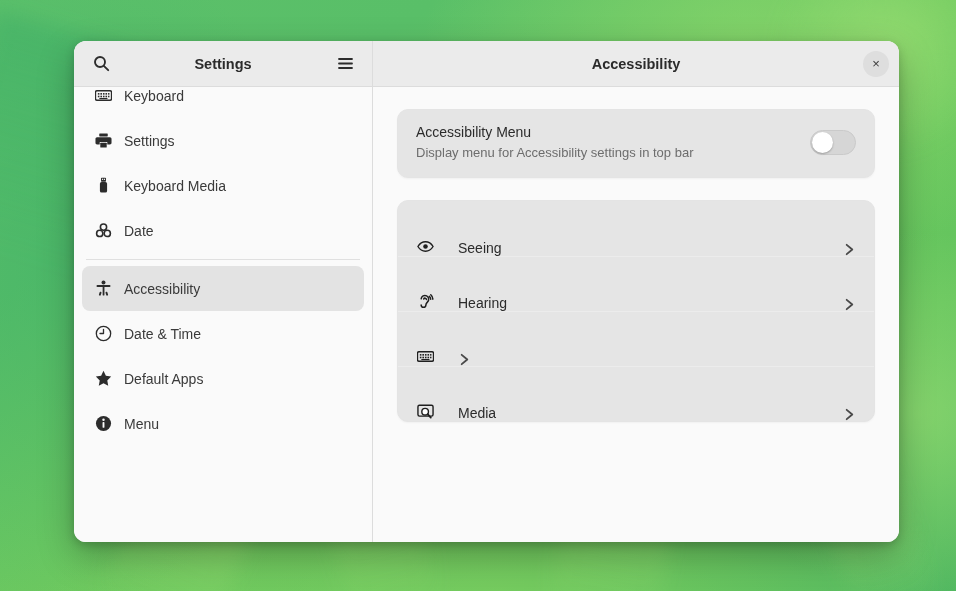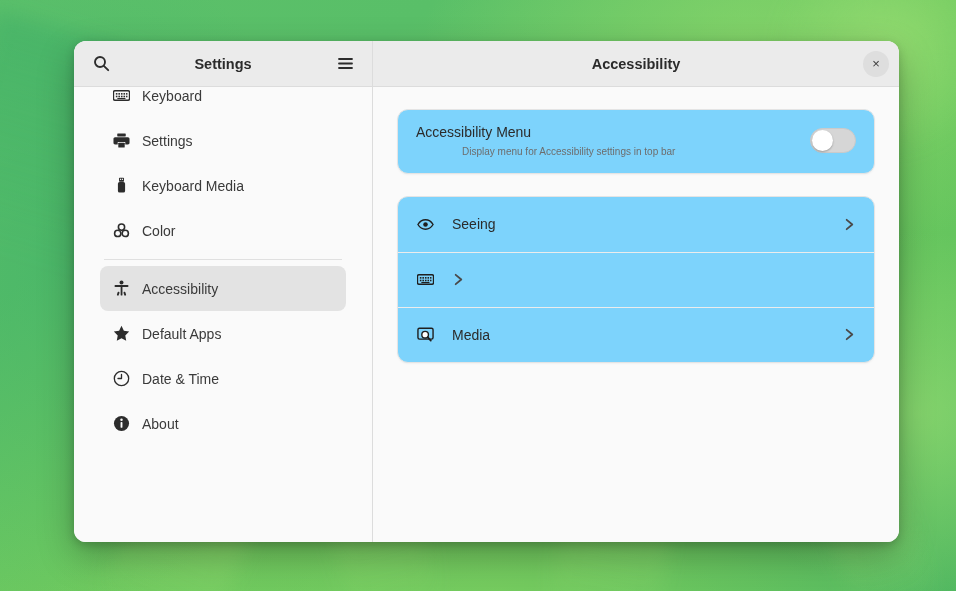--- a/index.html
+++ b/index.html
@@ -111,21 +111,21 @@
   }
 
   .body-row { flex: 1; display: flex; min-height: 0; }
 
   
   .sidebar {
     width: 299px;
     flex: 0 0 299px;
     background: #fafafa;
     border-right: 1px solid #dcdcdc;
-    padding: 0 26px;
+    padding: 0 8px;
     overflow: hidden;
     position: relative;
   }
   .sidebar-scroll {
     margin-top: -14px;
   }
 
   .nav-item {
     display: flex;
     align-items: center;
@@ -152,46 +152,45 @@
 
   
   .main {
     flex: 1;
     background: #fafafa;
     padding: 22px 24px;
     overflow: hidden;
   }
 
   .card {
-    background: #7dd3fc;
+    background: #e5e5e5;
     border: 1px solid #e4e4e4;
     border-radius: 11px;
     box-shadow: 0 1px 2px rgba(0,0,0,0.04);
     overflow: hidden;
   }
   .card + .card { margin-top: 22px; }
 
   .toggle-row {
     display: flex;
     align-items: center;
     padding: 13px 18px 15px 18px;
     gap: 12px;
   }
   .toggle-text { flex: 1; min-width: 0; }
   .toggle-title {
     font-size: 14px;
     color: #2b2b2b;
     line-height: 1.35;
   }
   .toggle-sub {
-    font-size: 10px;
+    font-size: 13px;
     color: #6d6d6d;
     margin-top: 3px;
     line-height: 1.3;
-    margin-left: 46px;
   }
   .switch {
     width: 46px; height: 25px;
     border-radius: 13px;
     background: #d6d6d6;
     border: 1px solid #cacaca;
     position: relative;
     cursor: pointer;
     flex: 0 0 46px;
   }
@@ -199,22 +198,22 @@
     position: absolute;
     top: 1px; left: 1px;
     width: 21px; height: 21px;
     border-radius: 50%;
     background: #ffffff;
     box-shadow: 0 1px 2px rgba(0,0,0,0.28);
   }
 
   .list-row {
     display: flex;
-    align-items: center;
-    gap: 18px;
+    align-items: flex-end;
+    gap: 24px;
     height: 55px;
     padding: 0 18px;
     cursor: pointer;
     color: #2b2b2b;
     font-size: 14px;
   }
   .list-row + .list-row { border-top: 1px solid #ececec; }
   .list-ico {
     width: 18px; height: 18px;
     display: flex; align-items: center; justify-content: center;
@@ -319,21 +318,21 @@
           </div>
 
           <div class="nav-item">
             <span class="nav-ico">
               <svg width="17" height="17" viewBox="0 0 18 18" fill="none" stroke="currentColor" stroke-width="1.7">
                 <circle cx="9" cy="5.4" r="3.3"></circle>
                 <circle cx="5" cy="12.1" r="3.3"></circle>
                 <circle cx="13" cy="12.1" r="3.3"></circle>
               </svg>
             </span>
-            <span>Color</span>
+            <span>Date</span>
           </div>
 
           <div class="nav-sep"></div>
 
 
           <div class="nav-item selected">
             <span class="nav-ico">
               <svg width="17" height="17" viewBox="0 0 18 18" fill="currentColor">
                 <circle cx="9" cy="2.6" r="2.1"></circle>
                 <rect x="1.6" y="5.4" width="14.8" height="1.9" rx="0.9"></rect>
@@ -341,46 +340,46 @@
                 <rect x="4.5" y="12.4" width="2" height="4.2" rx="0.9" transform="rotate(18 5.5 14.5)"></rect>
                 <rect x="11.5" y="12.4" width="2" height="4.2" rx="0.9" transform="rotate(-18 12.5 14.5)"></rect>
               </svg>
             </span>
             <span>Accessibility</span>
           </div>
 
 
           <div class="nav-item">
             <span class="nav-ico">
-              <svg width="17" height="17" viewBox="0 0 18 18" fill="currentColor">
-                <path d="M9 0.9l2.5 5.3 5.6.8-4.1 4 1 5.7L9 14l-5 2.7 1-5.7-4.1-4 5.6-.8z"></path>
-              </svg>
-            </span>
-            <span>Default Apps</span>
-          </div>
-
-          <div class="nav-item">
-            <span class="nav-ico">
               <svg width="17" height="17" viewBox="0 0 18 18" fill="none" stroke="currentColor" stroke-width="1.4">
                 <circle cx="9" cy="9" r="7.6"></circle>
                 <path d="M9 4.8V9H5.3" stroke-linecap="round" stroke-linejoin="round"></path>
               </svg>
             </span>
             <span>Date &amp; Time</span>
           </div>
 
           <div class="nav-item">
             <span class="nav-ico">
               <svg width="17" height="17" viewBox="0 0 18 18" fill="currentColor">
+                <path d="M9 0.9l2.5 5.3 5.6.8-4.1 4 1 5.7L9 14l-5 2.7 1-5.7-4.1-4 5.6-.8z"></path>
+              </svg>
+            </span>
+            <span>Default Apps</span>
+          </div>
+
+          <div class="nav-item">
+            <span class="nav-ico">
+              <svg width="17" height="17" viewBox="0 0 18 18" fill="currentColor">
                 <circle cx="9" cy="9" r="8"></circle>
                 <circle cx="9" cy="5" r="1.3" fill="#fafafa"></circle>
                 <rect x="8" y="7.4" width="2" height="6.2" rx="0.9" fill="#fafafa"></rect>
               </svg>
             </span>
-            <span>About</span>
+            <span>Menu</span>
           </div>
 
         </div>
       </div>
 
       <div class="main">
 
         <div class="card">
           <div class="toggle-row">
             <div class="toggle-text">
@@ -403,20 +402,36 @@
               </svg>
             </span>
             <span class="list-label">Seeing</span>
             <span class="chev">
               <svg width="13" height="13" viewBox="0 0 14 14" fill="none" stroke="currentColor" stroke-width="2" stroke-linecap="round" stroke-linejoin="round">
                 <polyline points="4,2 10,7 4,12"></polyline>
               </svg>
             </span>
           </div>
 
+          <div class="list-row">
+            <span class="list-ico">
+              <svg width="17" height="17" viewBox="0 0 18 18" fill="none" stroke="currentColor" stroke-width="1.6" stroke-linecap="round">
+                <path d="M4.4 6.2a4 4 0 1 1 6.6 3.4c-1.1 1-1.6 1.7-1.6 3 0 1.4-1.1 2.5-2.5 2.5S4.4 14 4.4 12.6" fill="none"></path>
+                <path d="M7.1 6.4a1.5 1.5 0 0 1 2.9.5"></path>
+                <path d="M13 3.6c.9.8 1.4 1.8 1.5 3"></path>
+                <path d="M14.6 1.9c1.4 1.2 2.1 2.7 2.2 4.6"></path>
+              </svg>
+            </span>
+            <span class="list-label">Hearing</span>
+            <span class="chev">
+              <svg width="13" height="13" viewBox="0 0 14 14" fill="none" stroke="currentColor" stroke-width="2" stroke-linecap="round" stroke-linejoin="round">
+                <polyline points="4,2 10,7 4,12"></polyline>
+              </svg>
+            </span>
+          </div>
 
           <div class="list-row">
             <span class="list-ico">
               <svg width="17" height="17" viewBox="0 0 18 18" fill="currentColor">
                 <rect x="0.5" y="4" width="17" height="10" rx="1.6" fill="none" stroke="currentColor" stroke-width="1.5"></rect>
                 <rect x="3" y="6.4" width="1.7" height="1.7"></rect>
                   <rect x="5.7" y="6.4" width="1.7" height="1.7"></rect>
                 <rect x="8.4" y="6.4" width="1.7" height="1.7"></rect>
                   <rect x="11.1" y="6.4" width="1.7" height="1.7"></rect>
                 <rect x="13.8" y="6.4" width="1.5" height="1.7"></rect>

